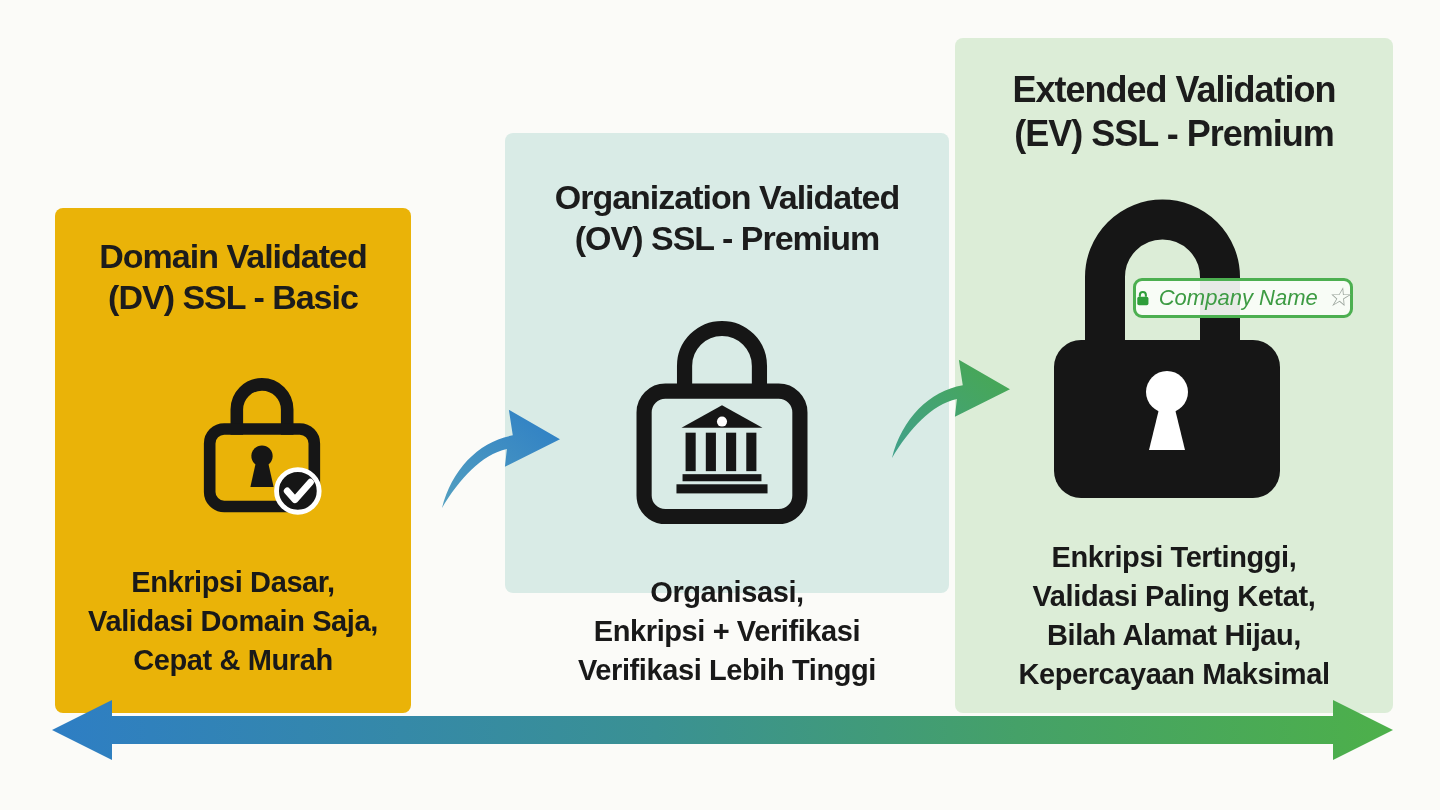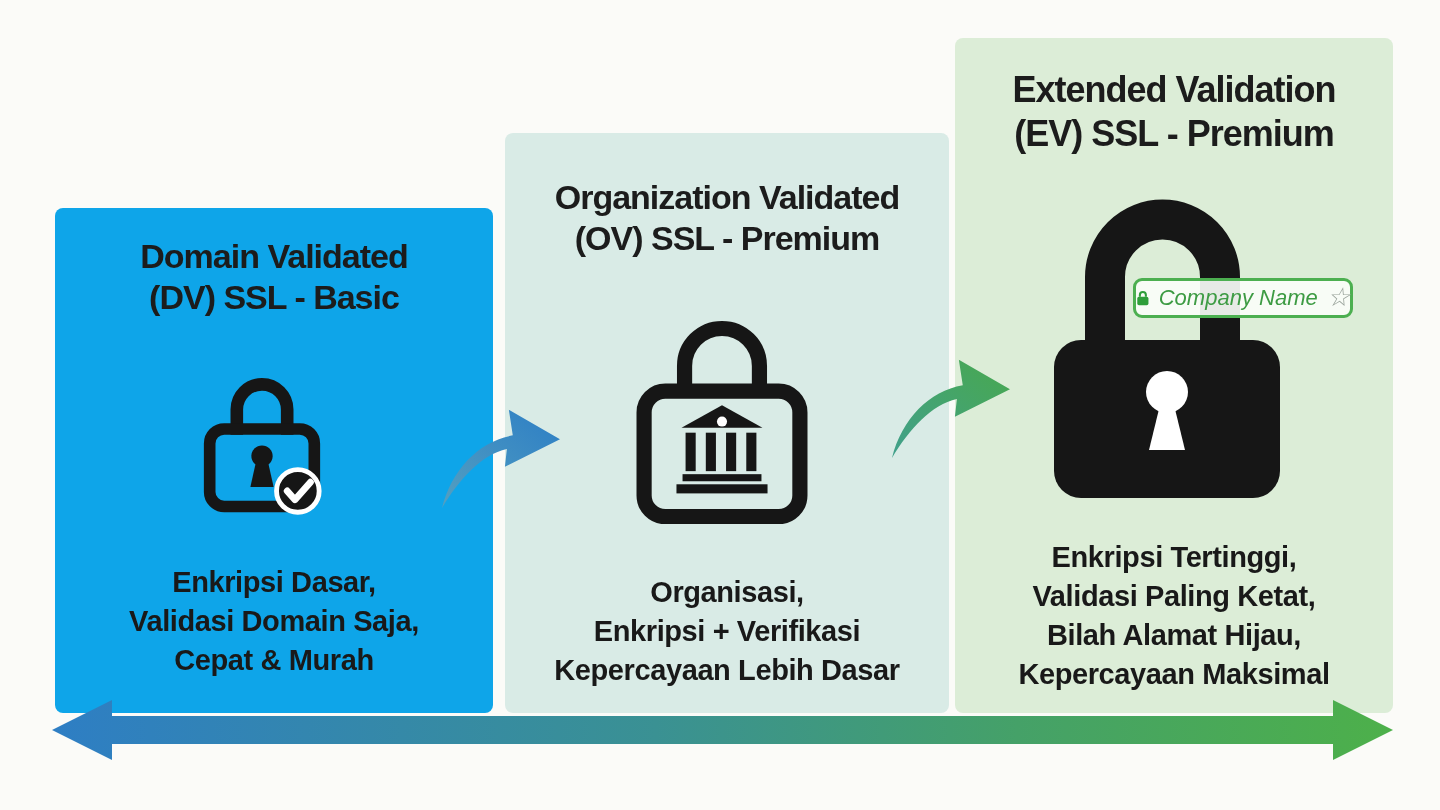--- a/index.html
+++ b/index.html
@@ -42,21 +42,21 @@
   .address-badge .star { font-size:26px; color:#9aa39b; line-height:1; margin-top:-2px; }
 
   .flow-arrow { position:absolute; z-index:4; }
   .axis-arrow { position:absolute; z-index:3; }
 </style>
 </head>
 <body>
 
 <div class="stage">
 
-  <div class="panel" style="left: 55px; top: 208px; width: 438px; height: 505px; background: #0ea5e9;">
+  <div class="panel" style="left: 55px; top: 208px; width: 356px; height: 505px; background: #eab308;">
     <div class="panel-title size-a" style="top:28px;">
       <div>Domain Validated</div>
       <div>(DV) SSL - Basic</div>
     </div>
 
     <div class="icon-wrap" style="left:145px; top:157px; width:124px; height:155px;">
       <svg viewBox="0 0 128 160" width="124" height="155">
         <path d="M38 72 V46 A26 26 0 0 1 90 46 V72" fill="none" stroke="#161616" stroke-width="13"></path>
         <rect x="10" y="66" width="108" height="80" rx="15" fill="none" stroke="#161616" stroke-width="12"></rect>
         <circle cx="64" cy="94" r="11" fill="#161616"></circle>
@@ -68,21 +68,21 @@
       </svg>
     </div>
 
     <div class="panel-desc" style="top:355px;">
       <div>Enkripsi Dasar,</div>
       <div>Validasi Domain Saja,</div>
       <div>Cepat &amp; Murah</div>
     </div>
   </div>
 
-  <div class="panel" style="left: 505px; top: 133px; width: 444px; height: 580px; background: rgb(217, 235, 230); padding-left: 26px;">
+  <div class="panel" style="left: 505px; top: 133px; width: 444px; height: 460px; background: rgb(217, 235, 230); padding-left: 26px;">
     <div class="panel-title size-a" style="top:44px;">
       <div>Organization Validated</div>
       <div>(OV) SSL - Premium</div>
     </div>
 
     <div class="icon-wrap" style="left:131px; top:176px; width:172px; height:215px;">
       <svg viewBox="0 0 170 210" width="172" height="215">
         <path d="M48 85 V55 A37 37 0 0 1 122 55 V85" fill="none" stroke="#161616" stroke-width="15"></path>
         <rect x="8" y="80" width="154" height="124" rx="21" fill="none" stroke="#161616" stroke-width="15"></rect>
         <g>
@@ -94,21 +94,21 @@
           <rect x="109" y="121" width="10" height="38" fill="#161616"></rect>
           <rect x="46" y="162" width="78" height="7" fill="#161616"></rect>
           <rect x="40" y="172" width="90" height="9" fill="#161616"></rect>
         </g>
       </svg>
     </div>
 
     <div class="panel-desc" style="top:440px;">
       <div>Organisasi,</div>
       <div>Enkripsi + Verifikasi</div>
-      <div>Kepercayaan Lebih Dasar</div>
+      <div>Verifikasi Lebih Tinggi</div>
     </div>
   </div>
 
   <div class="panel" style="left: 955px; top: 38px; width: 438px; height: 675px; background: rgb(220, 237, 215);">
     <div class="panel-title size-b" style="top:30px;">
       <div>Extended Validation</div>
       <div>(EV) SSL - Premium</div>
     </div>
 
     <div class="icon-wrap" style="left:97px; top:154px; width:230px; height:310px;">

